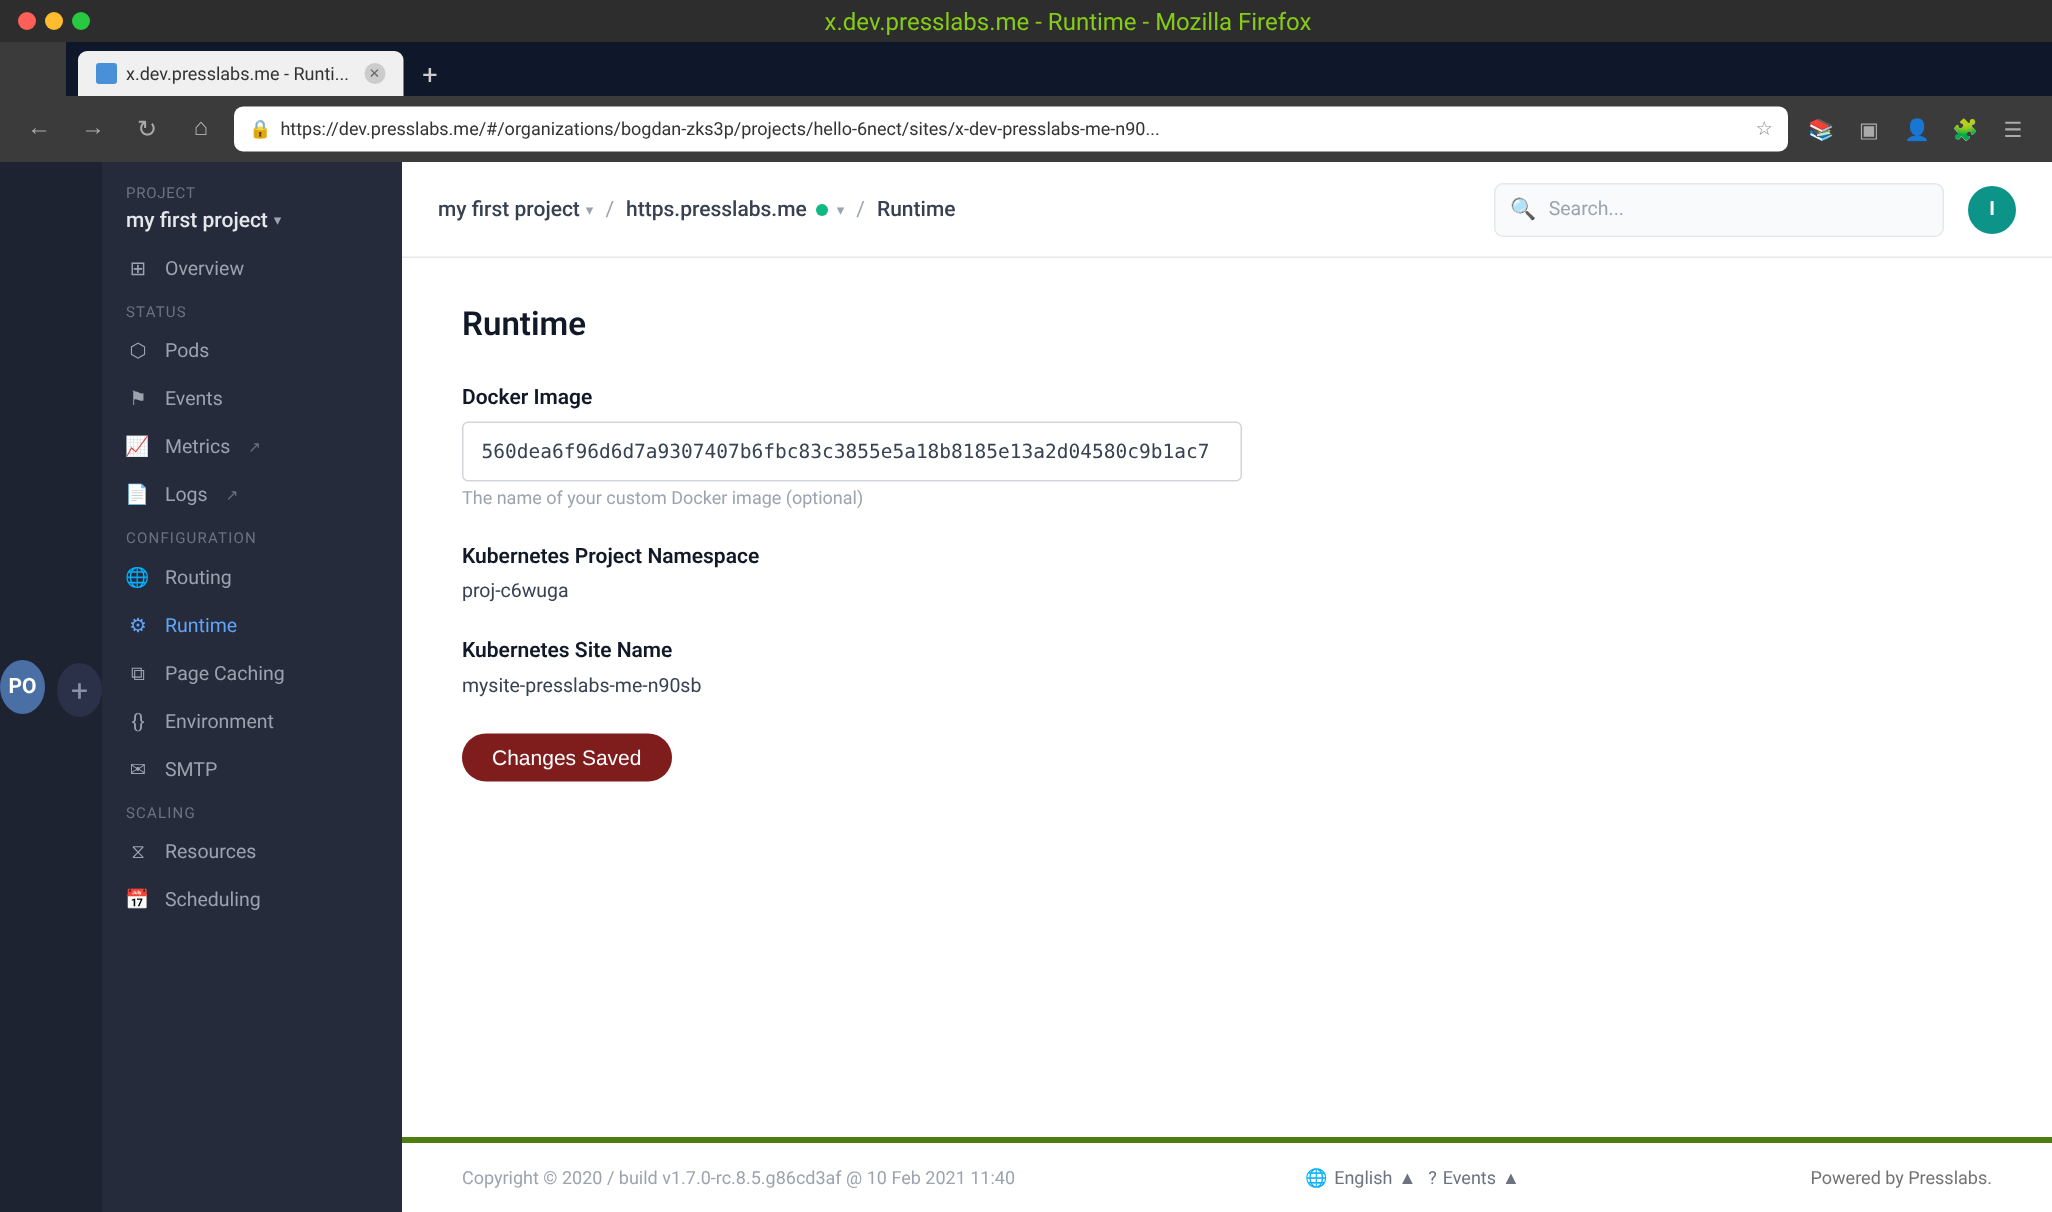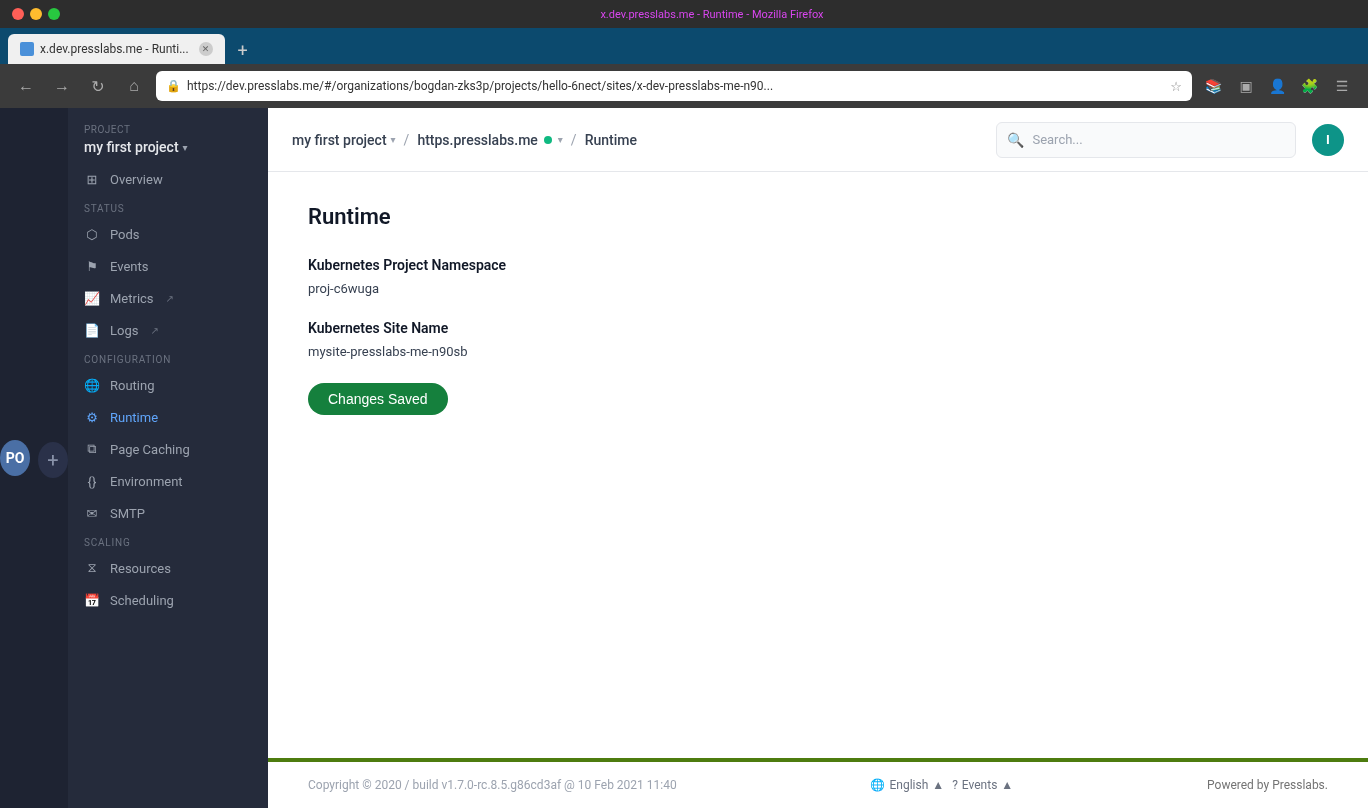--- a/index.html
+++ b/index.html
@@ -6,24 +6,24 @@
     body { font-family: -apple-system, BlinkMacSystemFont, 'Segoe UI', Roboto, sans-serif; background: #f5f5f5; font-size: 14px; overflow: hidden; }
 
     
     .browser-chrome { background: #3b3b3b; width: 1368px; height: 808px; display: flex; flex-direction: column; }
     .browser-titlebar { background: #2d2d2d; height: 28px; display: flex; align-items: center; padding: 0 12px; gap: 8px; }
     .traffic-lights { display: flex; gap: 6px; align-items: center; }
     .traffic-light { width: 12px; height: 12px; border-radius: 50%; }
     .tl-close { background: #ff5f57; }
     .tl-min { background: #febc2e; }
     .tl-max { background: #28c840; }
-    .browser-title { color: #d946ef; font-size: 11px; margin: 16px auto; }
-
-    
-    .browser-tabbar { background: #0c4a6e; height: 36px; display: flex; align-items: flex-end; padding: 0 8px; }
+    .browser-title { color: #84cc16; font-size: 16px; margin: 16px auto; }
+
+    
+    .browser-tabbar { background: #0f172a; height: 36px; display: flex; align-items: flex-end; padding: 0 8px; margin-left: 44px; }
     .browser-tab { background: #f0f0f0; height: 30px; display: flex; align-items: center; padding: 0 12px; border-radius: 6px 6px 0 0; font-size: 12px; color: #333; gap: 6px; min-width: 200px; }
     .tab-favicon { width: 14px; height: 14px; background: #4a90d9; border-radius: 2px; }
     .tab-close { width: 14px; height: 14px; border-radius: 50%; background: #ccc; display: flex; align-items: center; justify-content: center; font-size: 9px; color: #666; margin-left: 4px; }
     .tab-new { width: 28px; height: 28px; display: flex; align-items: center; justify-content: center; color: #ccc; font-size: 18px; margin-left: 4px; cursor: pointer; }
 
     
     .browser-addressbar { background: #3b3b3b; height: 44px; display: flex; align-items: center; padding: 0 12px; gap: 8px; }
     .nav-btn { width: 28px; height: 28px; border-radius: 50%; display: flex; align-items: center; justify-content: center; color: #aaa; font-size: 16px; cursor: pointer; background: none; border: none; }
     .address-bar { flex: 1; background: #fff; height: 30px; border-radius: 6px; display: flex; align-items: center; padding: 0 10px; gap: 6px; font-size: 12px; color: #333; }
     .address-lock { color: #888; font-size: 12px; }
@@ -68,21 +68,21 @@
     .header-user-avatar { width: 32px; height: 32px; border-radius: 50%; background: #0d9488; display: flex; align-items: center; justify-content: center; color: #fff; font-weight: bold; font-size: 13px; margin-left: 8px; }
 
     
     .page-body { padding: 32px 40px; flex: 1; }
     .page-title { font-size: 22px; font-weight: 600; color: #111827; margin-bottom: 28px; }
     .form-section { margin-bottom: 24px; }
     .form-label { font-size: 14px; font-weight: 600; color: #111827; margin-bottom: 8px; }
     .form-input { width: 520px; height: 40px; border: 1px solid #d1d5db; border-radius: 4px; padding: 0 12px; font-size: 13px; color: #374151; font-family: monospace; }
     .form-hint { font-size: 12px; color: #9ca3af; margin-top: 4px; }
     .form-value { font-size: 13px; color: #374151; margin-top: 4px; }
-    .btn-saved { background: #15803d; border: none; border-radius: 16px; color: #fff; padding: 8px 20px; font-size: 14px; cursor: pointer; font-weight: 500; }
+    .btn-saved { background: #7f1d1d; border: none; border-radius: 16px; color: #fff; padding: 8px 20px; font-size: 14px; cursor: pointer; font-weight: 500; }
 
     
     .page-footer { border-top: 4px solid #4d7c0f; padding: 16px 40px; display: flex; align-items: center; justify-content: space-between; background: #fff; font-size: 12px; color: #9ca3af; }
     .footer-left { display: flex; align-items: center; gap: 4px; }
     .footer-center { display: flex; align-items: center; gap: 8px; }
     .footer-lang { display: flex; align-items: center; gap: 4px; color: #6b7280; cursor: pointer; }
     .footer-support { display: flex; align-items: center; gap: 4px; color: #6b7280; cursor: pointer; }
     .footer-right { color: #737373; }
 
     
@@ -232,20 +232,25 @@
           <span class="search-icon-small">🔍</span>
           <span class="search-placeholder">Search...</span>
         </div>
         <div class="header-user-avatar">I</div>
       </div>
 
       <div class="page-body">
         <div class="page-title">Runtime</div>
 
         
+        <div class="form-section">
+          <div class="form-label">Docker Image</div>
+          <input class="form-input" type="text" value="560dea6f96d6d7a9307407b6fbc83c3855e5a18b8185e13a2d04580c9b1ac7" style="">
+          <div class="form-hint">The name of your custom Docker image (optional)</div>
+        </div>
 
         
         <div class="form-section">
           <div class="form-label">Kubernetes Project Namespace</div>
           <div class="form-value">proj-c6wuga</div>
         </div>
 
         
         <div class="form-section">
           <div class="form-label">Kubernetes Site Name</div>

